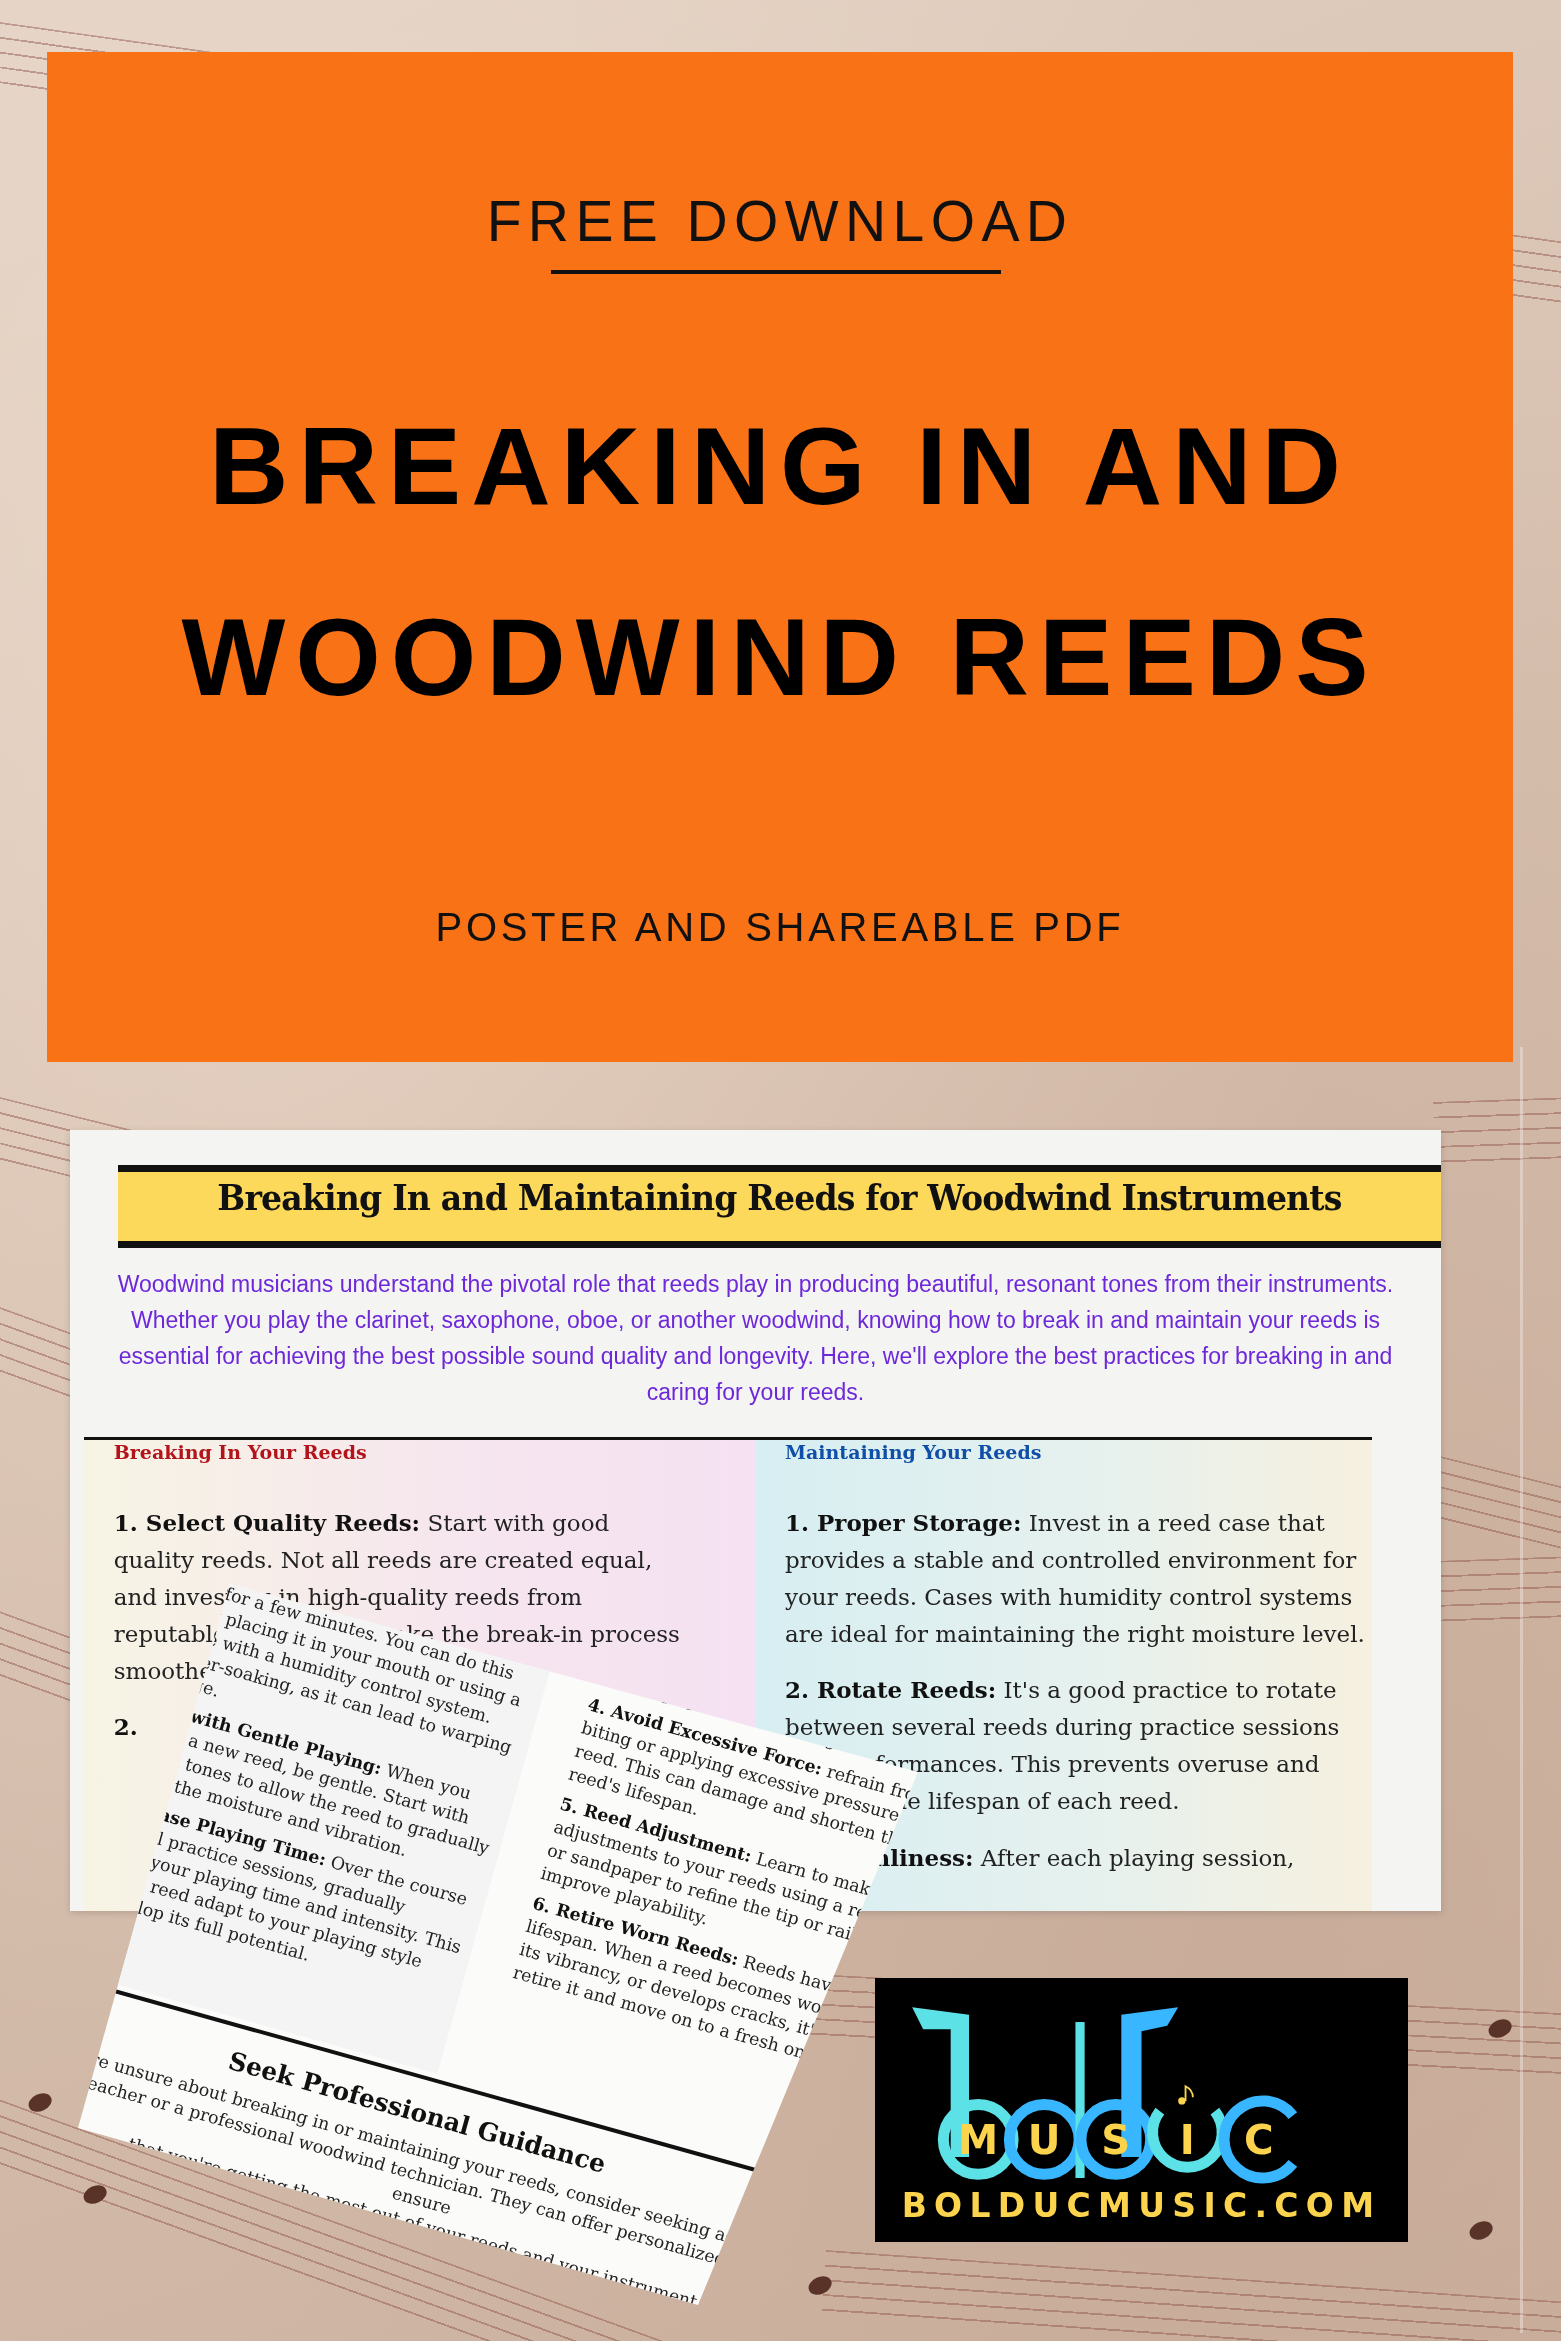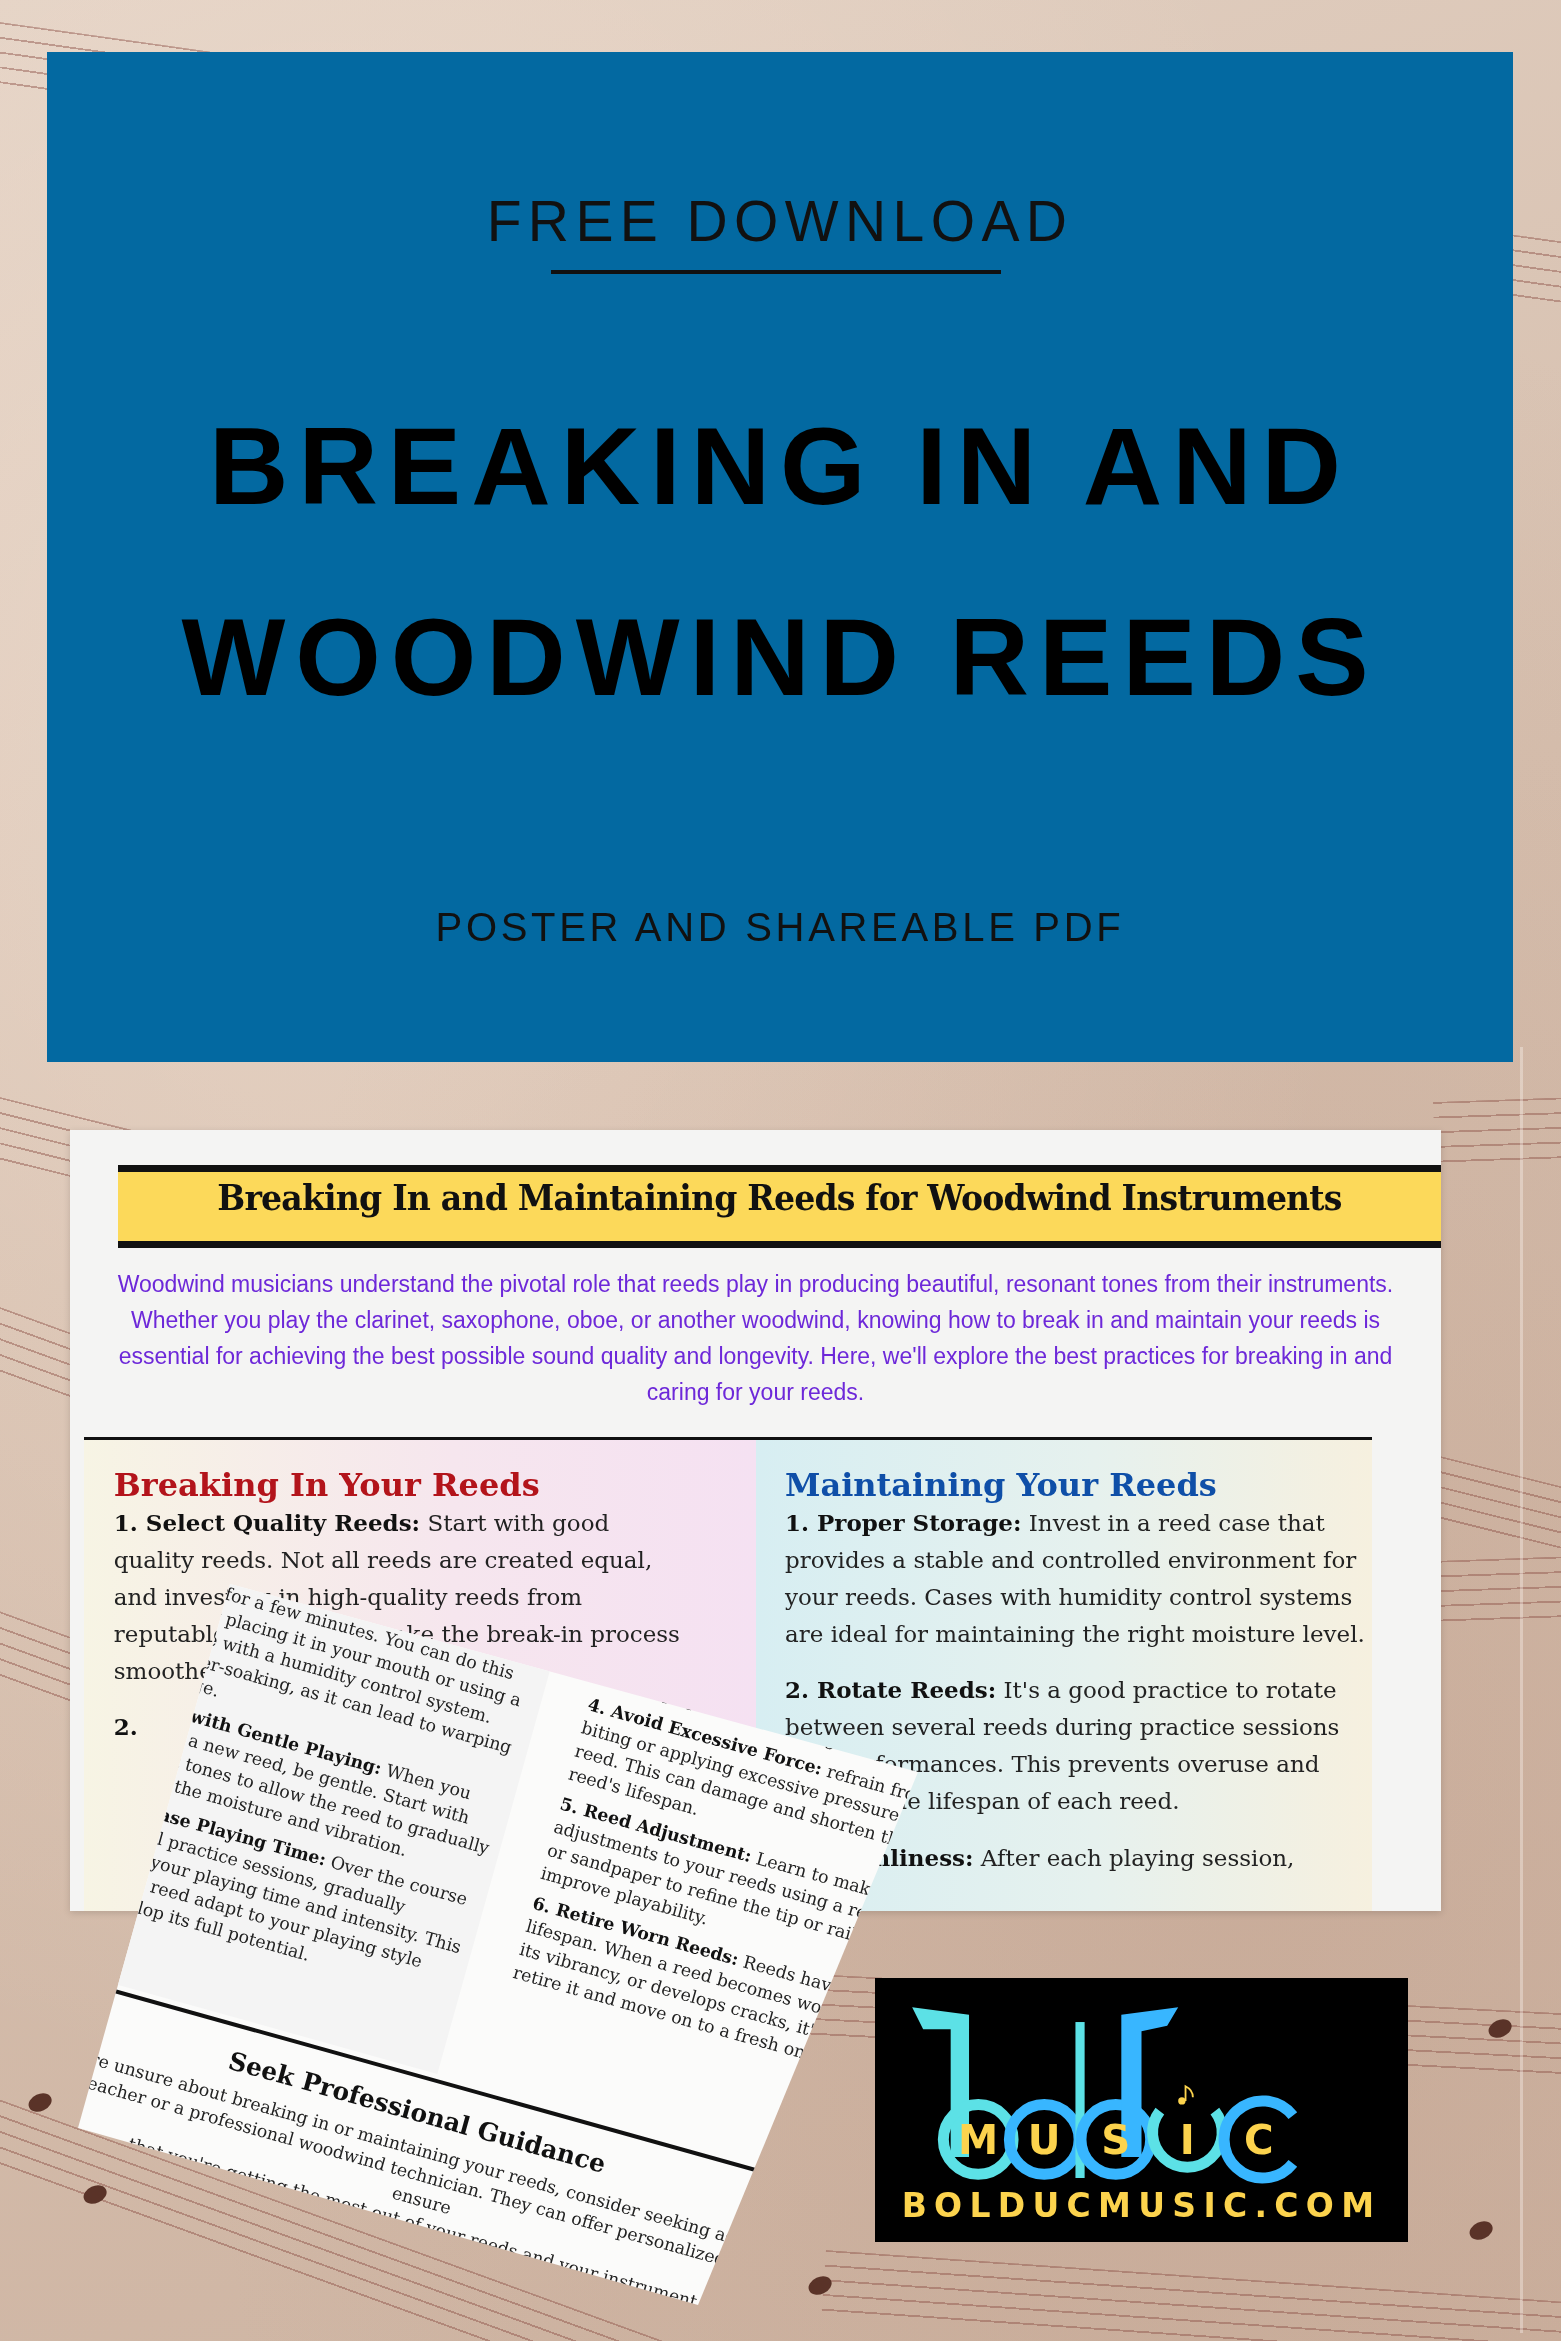--- a/index.html
+++ b/index.html
@@ -28,21 +28,21 @@
     background:#5a3328; transform:rotate(-25deg);
   }
   .paper-seam {
     position:absolute; background:rgba(255,250,245,0.35);
     transform-origin:0 0;
   }
 
   
   .title-card {
     position:absolute; left:47px; top:52px; width:1466px; height:1010px;
-    background:#0369a1;
+    background:#f97316;
     text-align:center;
   }
   .eyebrow {
     position:absolute; left:0; right:0; top:136px;
     font-size:57px; letter-spacing:6.4px; font-weight:400; color:#111;
   }
   .rule {
     position:absolute; left:504px; top:218px; width:450px; height:3.7px; background:#111;
   }
   .main-title {
@@ -86,21 +86,21 @@
   }
   .col-left {
     left:13.8px; width:672px;
     background:linear-gradient(to right, #f7f4e4 0%, #f6e6ee 55%, #f5e1f2 100%);
   }
   .col-right {
     left:686px; width:616px;
     background:linear-gradient(to right, #d7eef2 0%, #e6f1ee 55%, #f6f0df 100%);
   }
   .col-head {
-    position:absolute; top:26px; font-size:32px; font-weight:700;
+    position:absolute; top:1px; font-size:19px; font-weight:700;
   }
   .col-left .col-head { left:30px; color:#b3141b; }
   .col-right .col-head { left:29px; color:#0f4fa8; }
   .col-body {
     position:absolute; top:64px; font-size:23px; line-height:37px;
   }
   .col-left .col-body { left:30px; width:579px; }
   .col-right .col-body { left:29px; width:588px; }
   .col-body p { margin:0 0 18.4px 0; }
   .col-body b { font-weight:700; color:#111; }

